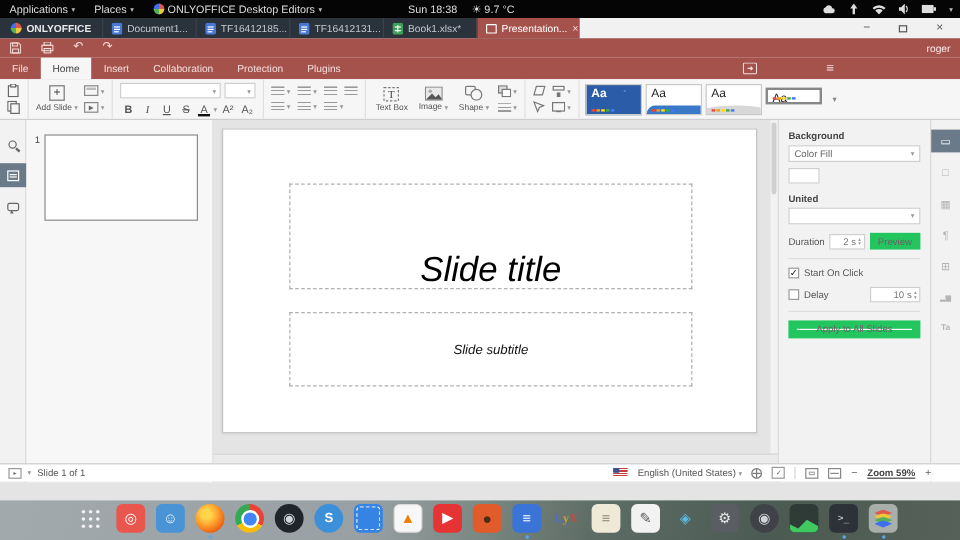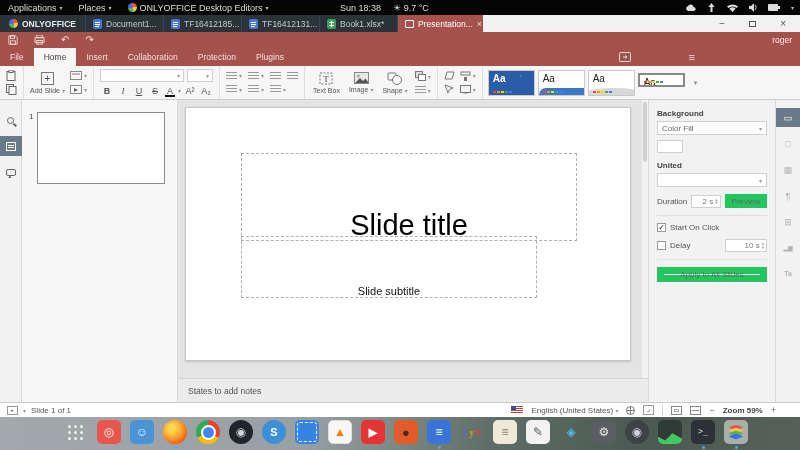--- a/index.html
+++ b/index.html
@@ -100,24 +100,24 @@
   .cmt-ic { width:10px; height:7px; border:1px solid #666; border-radius:2px; position:relative; }
   .cmt-ic::after { content:""; position:absolute; left:2px; bottom:-3px; border-left:3px solid #666; border-top:3px solid transparent; transform:skewX(-20deg); }
 
   .thumbs { width:156px; background:#f7f7f7; border-right:1px solid #d8d8d8; position:relative; }
   .thumbs .num { position:absolute; left:7px; top:12px; font-size:8px; color:#444; }
   .thumb-slide { position:absolute; left:15px; top:12px; width:128px; height:72px; background:#fff; border:1px solid #8a8a8a; }
 
   .canvas { flex:1; position:relative; background:#e4e4e4; }
   .slide { position:absolute; left:7px; top:7px; width:446px; height:254px; background:#fff;
            border:1px solid #c6c6c6; box-shadow:0 1px 2px rgba(0,0,0,.15); }
-  .ph { position:absolute; border:1px dashed #b0b0b0; display:flex; justify-content:center; }
+  .ph { position:absolute; border:1px dashed #b0b0b0; display:flex; justify-content:center;font-style:italic; }
   .ph.title { left:55px; top:45px; width:336px; height:88px; align-items:flex-end; }
   .ph.title .txt { font-size:29px; color:#000; line-height:1.05; }
-  .ph.subtitle { left:55px; top:128px; width:296px; height:62px; align-items:flex-end; }
+  .ph.subtitle { left:55px; top:152px; width:336px; height:62px; align-items:center; }
   .ph.subtitle .txt { font-size:11px; color:#111; margin-top:2px; }
   .vscroll { position:absolute; right:0; top:0; bottom:24px; width:7px; background:#f2f2f2; border-left:1px solid #e2e2e2; }
   .vscroll .vthumb { position:absolute; top:2px; left:1px; width:4px; height:60px; background:#cfcfcf; border-radius:2px; }
   .notes { position:absolute; left:0; right:0; bottom:0; height:24px; background:#ebebeb; border-top:1px solid #d6d6d6;
            display:flex; align-items:center; padding-left:10px; font-size:8.5px; color:#555; }
 
   .right-panel { width:127px; background:#f2f2f2; border-left:1px solid #d8d8d8; padding:9px 8px 0 8px;
                  font-size:8px; color:#555; }
   .rp-label { font-weight:bold; color:#444; margin-bottom:3px; }
   .sel { display:flex; align-items:center; justify-content:space-between; background:#fff; border:1px solid #cfcfcf;
@@ -136,35 +136,35 @@
   .apply-btn { height:15px; margin-top:2px; }
 
   .right-strip { width:25px; background:#f2f2f2; border-left:1px solid #d8d8d8;
                  display:flex; flex-direction:column; align-items:center; padding-top:8px; gap:7px; }
   .rs-btn { width:25px; height:19px; display:flex; align-items:center; justify-content:center;
             color:#b5b5b5; font-size:9px; }
   .rs-btn.active { background:#6b7a88; color:#fff; }
   .rs-btn .ta { font-size:7px; font-weight:bold; }
 
   
-  .statusbar { position:absolute; left:0; top:402px; width:800px; height:15px; background:#fff;
+  .statusbar { position:absolute; left:0; top:386px; width:800px; height:15px; background:#fff;
                border-top:1px solid #cbcbcb; display:flex; align-items:center; font-size:8px; color:#555; }
   .sb-left { display:flex; align-items:center; gap:5px; padding-left:7px; }
   .pv-box { width:11px; height:9px; border:1px solid #999; display:flex; align-items:center; justify-content:center; font-size:5px; color:#666; }
   .sb-right { margin-left:auto; display:flex; align-items:center; gap:8px; padding-right:24px; }
   .flag { width:12px; height:8px; background:repeating-linear-gradient(#c43c3c 0 1px, #fff 1px 2px); position:relative; }
   .flag::after { content:""; position:absolute; left:0; top:0; width:5px; height:4px; background:#3a4f8c; }
   .globe { width:9px; height:9px; border:1px solid #777; border-radius:50%;
            background:linear-gradient(#777,#777) 50% 0/1px 100% no-repeat, linear-gradient(#777,#777) 0 50%/100% 1px no-repeat; }
   .spellbox { width:11px; height:10px; border:1px solid #999; display:flex; align-items:center; justify-content:center; font-size:6px; color:#666; }
   .sb-div { width:1px; height:10px; background:#d5d5d5; }
   .fit-ic { width:11px; height:9px; border:1px solid #888; position:relative; }
   .fit-ic.page::after { content:""; position:absolute; inset:2px; border:1px solid #aaa; }
   .fit-ic.width::after { content:""; position:absolute; left:1px; right:1px; top:3px; height:1px; background:#888; }
-  .zoomtxt { font-weight:bold; color:#444; }
+  .zoomtxt { font-weight:bold; color:#444;text-decoration:underline; }
   .circ-btn { font-size:9px; color:#666; line-height:9px; }
 
   
   .dock { position:absolute; left:0; top:417px; width:800px; height:33px;
           background:linear-gradient(104deg, #a2a9ad 0%, #98a0a4 38%, #7b8883 50%, #5d6c64 62%, #4b5a52 80%, #566159 100%);
           display:flex; align-items:flex-start; gap:9px; padding:3px 0 0 64px; }
   .dock-icon { position:relative; width:24px; height:24px; border-radius:5px; display:flex; align-items:center; justify-content:center;
                font-size:12px; flex:0 0 auto; }
   .dock-icon .glyph { line-height:1; }
   .dock-icon.circ { border-radius:50%; }

